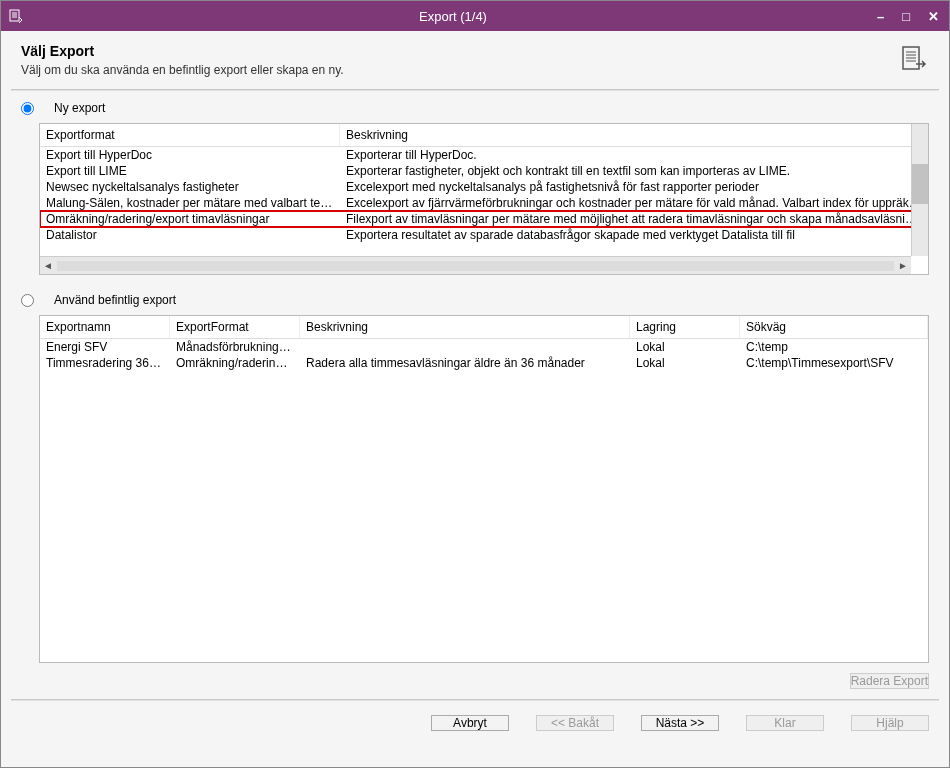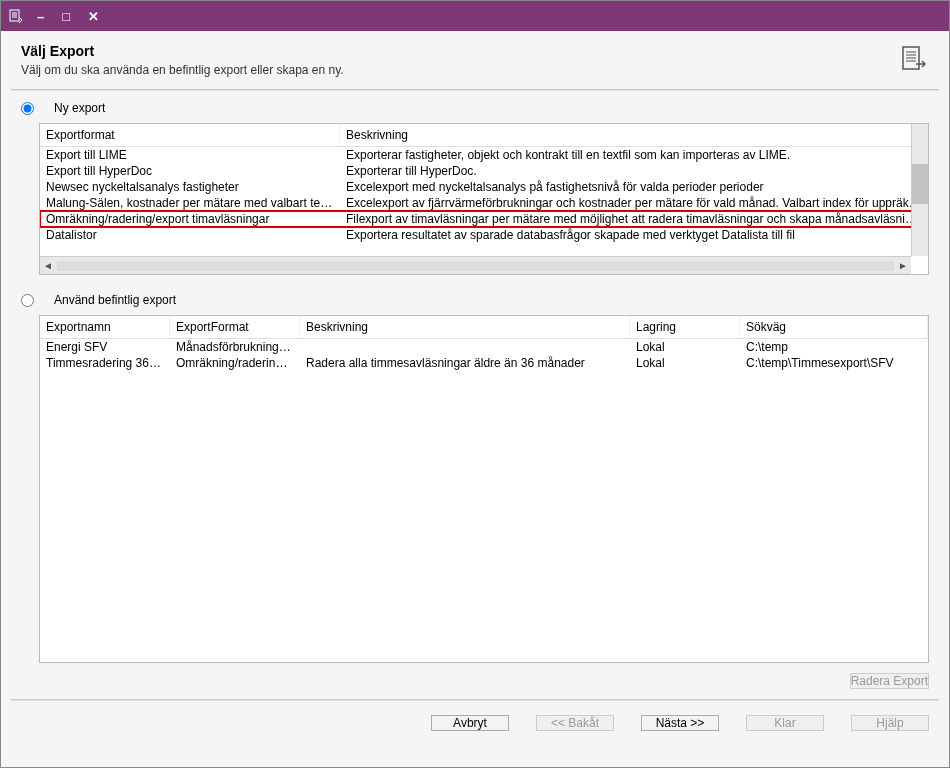--- a/index.html
+++ b/index.html
@@ -185,20 +185,21 @@
 <div class="titlebar">
   <span class="app-icon">
     <svg width="16" height="16" viewBox="0 0 16 16">
       <rect x="2" y="2" width="9" height="11" fill="none" stroke="#fff" stroke-width="1"></rect>
       <line x1="4" y1="5" x2="9" y2="5" stroke="#fff" stroke-width="1"></line>
       <line x1="4" y1="7" x2="9" y2="7" stroke="#fff" stroke-width="1"></line>
       <line x1="4" y1="9" x2="9" y2="9" stroke="#fff" stroke-width="1"></line>
       <path d="M11 9 L14 12 L11 15" fill="none" stroke="#fff" stroke-width="1"></path>
     </svg>
   </span>
+  <span class="title">Export (1/4)</span>
   <span class="win-btns">
     <span class="win-btn">–</span>
     <span class="win-btn">□</span>
     <span class="win-btn">✕</span>
   </span>
 </div>
 
 <div class="header">
   <div>
     <h1>Välj Export</h1>
@@ -224,30 +225,30 @@
     <span>Ny export</span>
   </label>
 
   <div class="table-box table1">
     <div class="thead">
       <div class="col-a1">Exportformat</div>
       <div class="col-b1">Beskrivning</div>
     </div>
     <div class="tbody" id="tbody1">
         <div class="trow">
+          <div class="col-a1">Export till HyperDoc</div>
+          <div class="col-b1">Exporterar till HyperDoc.</div>
+        </div>
+        <div class="trow">
           <div class="col-a1">Export till LIME</div>
           <div class="col-b1">Exporterar fastigheter, objekt och kontrakt till en textfil som kan importeras av LIME.</div>
         </div>
         <div class="trow">
-          <div class="col-a1">Export till HyperDoc</div>
-          <div class="col-b1">Exporterar till HyperDoc.</div>
-        </div>
-        <div class="trow">
           <div class="col-a1">Newsec nyckeltalsanalys fastigheter</div>
-          <div class="col-b1">Excelexport med nyckeltalsanalys på fastighetsnivå för valda perioder perioder</div>
+          <div class="col-b1">Excelexport med nyckeltalsanalys på fastighetsnivå för fast rapporter perioder</div>
         </div>
         <div class="trow">
           <div class="col-a1">Malung-Sälen, kostnader per mätare med valbart temp</div>
           <div class="col-b1">Excelexport av fjärrvärmeförbrukningar och kostnader per mätare för vald månad. Valbart index för uppräkning av fast k</div>
         </div>
         <div class="trow highlight-row">
           <div class="col-a1">Omräkning/radering/export timavläsningar</div>
           <div class="col-b1">Filexport av timavläsningar per mätare med möjlighet att radera timavläsningar och skapa månadsavläsningar.</div>
         </div>
         <div class="trow">

